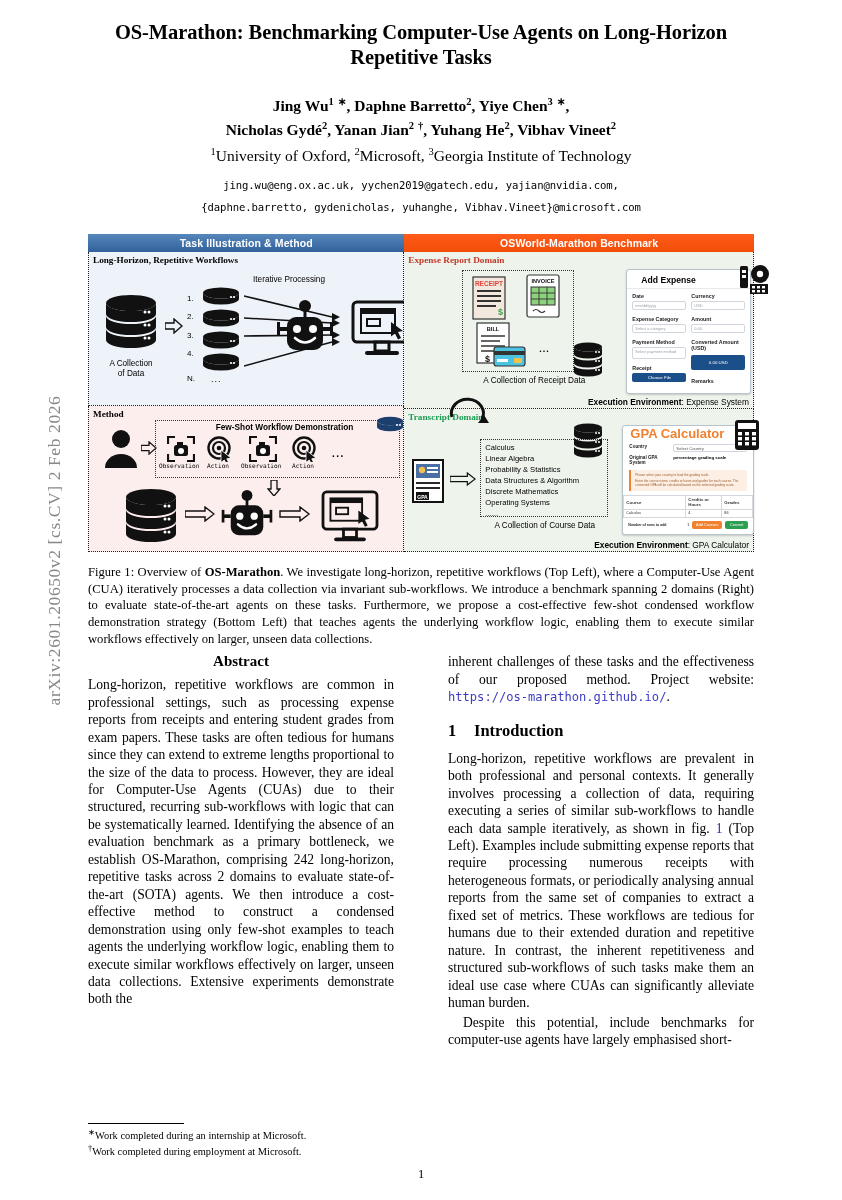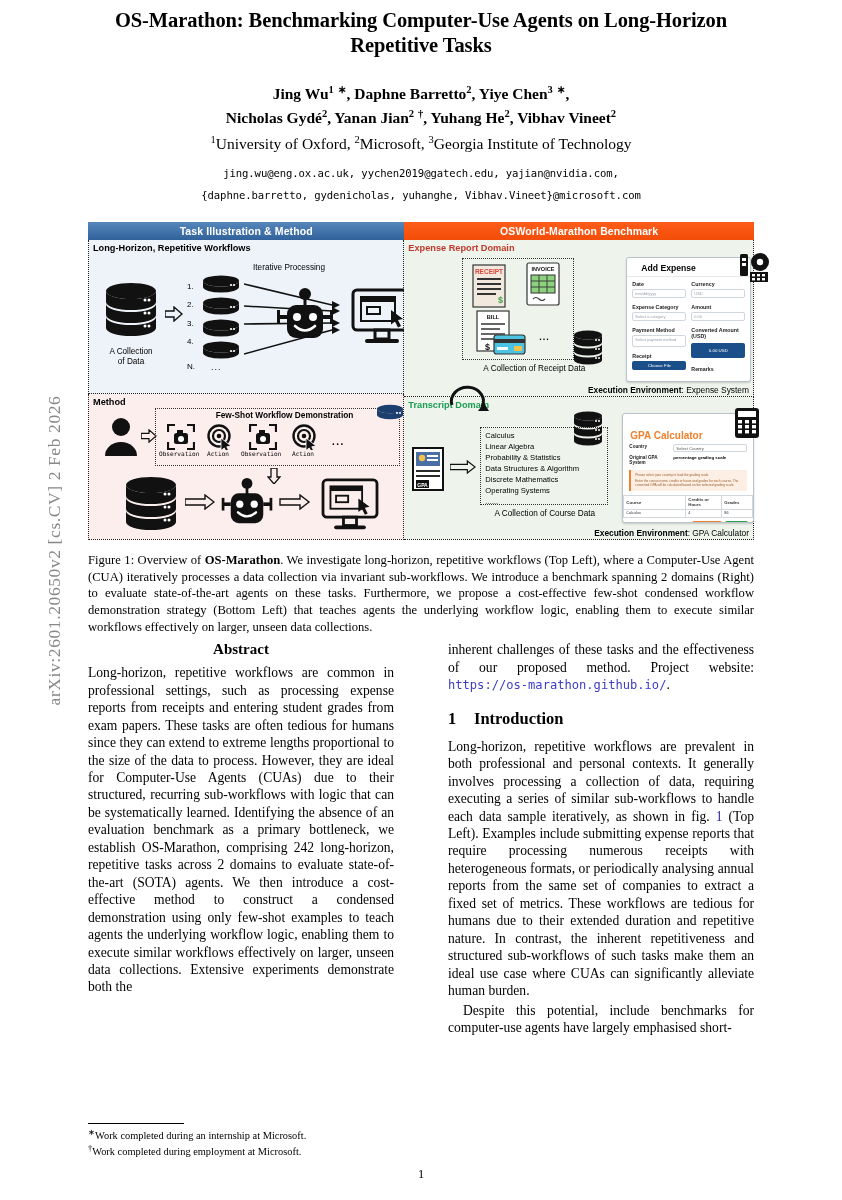--- a/index.html
+++ b/index.html
@@ -28,21 +28,21 @@
     white-space:nowrap;
   }
 
   .content { position:absolute; left:88px; top:0; width:666px; }
 
   h1.title {
     font-size:20.5px;
     font-weight:bold;
     text-align:center;
     line-height:1.22;
-    margin:8px 0 0 0;
+    margin:20px 0 0 0;
     letter-spacing:-0.1px;
   }
 
   .authors {
     text-align:center;
     font-size:15.5px;
     font-weight:bold;
     line-height:1.46;
     margin-top:24px;
   }
@@ -78,21 +78,21 @@
   .banner-blue { background:linear-gradient(#5687bb,#31619a); }
   .banner-orange { background:linear-gradient(#ff5b1a,#f24e09); }
 
   .panel { border:1px dotted #222; box-sizing:border-box; position:relative; }
   .p-top-left { background:#eef3f9; height:154px; border-top:none; }
   .p-bot-left { background:#fdeeee; height:146px; border-top:none; }
   .p-top-right { background:#eef4ec; height:157px; border-top:none; border-left:none;}
   .p-bot-right { background:#eef4ec; height:143px; border-top:none; border-left:none;}
 
   .plabel {
-    font-family:Liberation Sans, sans-serif;
+    font-family:Liberation Serif, serif;
     font-weight:bold; font-size:9.2px;
     position:absolute; top:3px; left:4px;
   }
   .plabel-red { color:#c0392b; }
   .plabel-green { color:#1a9c52; }
   .center-label {
     position:absolute; font-family:"Liberation Sans", sans-serif;
     font-size:8.2px; text-align:center;
   }
   .dottedbox { border:1.3px dotted #333; box-sizing:border-box; }
@@ -559,21 +559,21 @@
                 <circle cx="24" cy="19" r="1"></circle>
                   <circle cx="27" cy="19" r="1"></circle>
                 <circle cx="24" cy="28" r="1"></circle>
                   <circle cx="27" cy="28" r="1"></circle>
               </g>
             </svg>
 
             <div class="center-label" style="left:58px;top:112px;width:165px">A Collection of Course Data</div>
 
             <div class="appcard" style="left:218px;top:16px;width:132px;height:110px">
-              <div class="app-title" style="font-size:10px;color:#f0812f;padding:16px 0 3px 7px">GPA Calculator</div>
+              <div class="app-title" style="font-size:13px;color:#f0812f;padding:0 0 3px 7px">GPA Calculator</div>
               <div style="display:flex;gap:6px;padding:0 6px">
                 <div class="field-label" style="font-size:4.6px;width:38px">Country</div>
                 <div class="field-box" style="height:8px;flex:1;font-size:4.2px;color:#555">Select Country</div>
               </div>
               <div style="display:flex;gap:6px;padding:3px 6px 0 6px">
                 <div class="field-label" style="font-size:4.6px;width:38px;line-height:1.2">Original GPA System</div>
                 <div style="flex:1;font-family:'Liberation Sans',sans-serif;font-size:4.4px;font-weight:bold;line-height:1.2">percentage grading scale</div>
               </div>
               <div style="margin:4px 6px 0 6px;background:#fdefe3;border-left:2px solid #f0812f;padding:3px 4px;">
                 <div style="font-family:'Liberation Sans',sans-serif;font-size:3.2px;color:#a06030;line-height:1.35">Please select your country to load the grading scale.</div>

